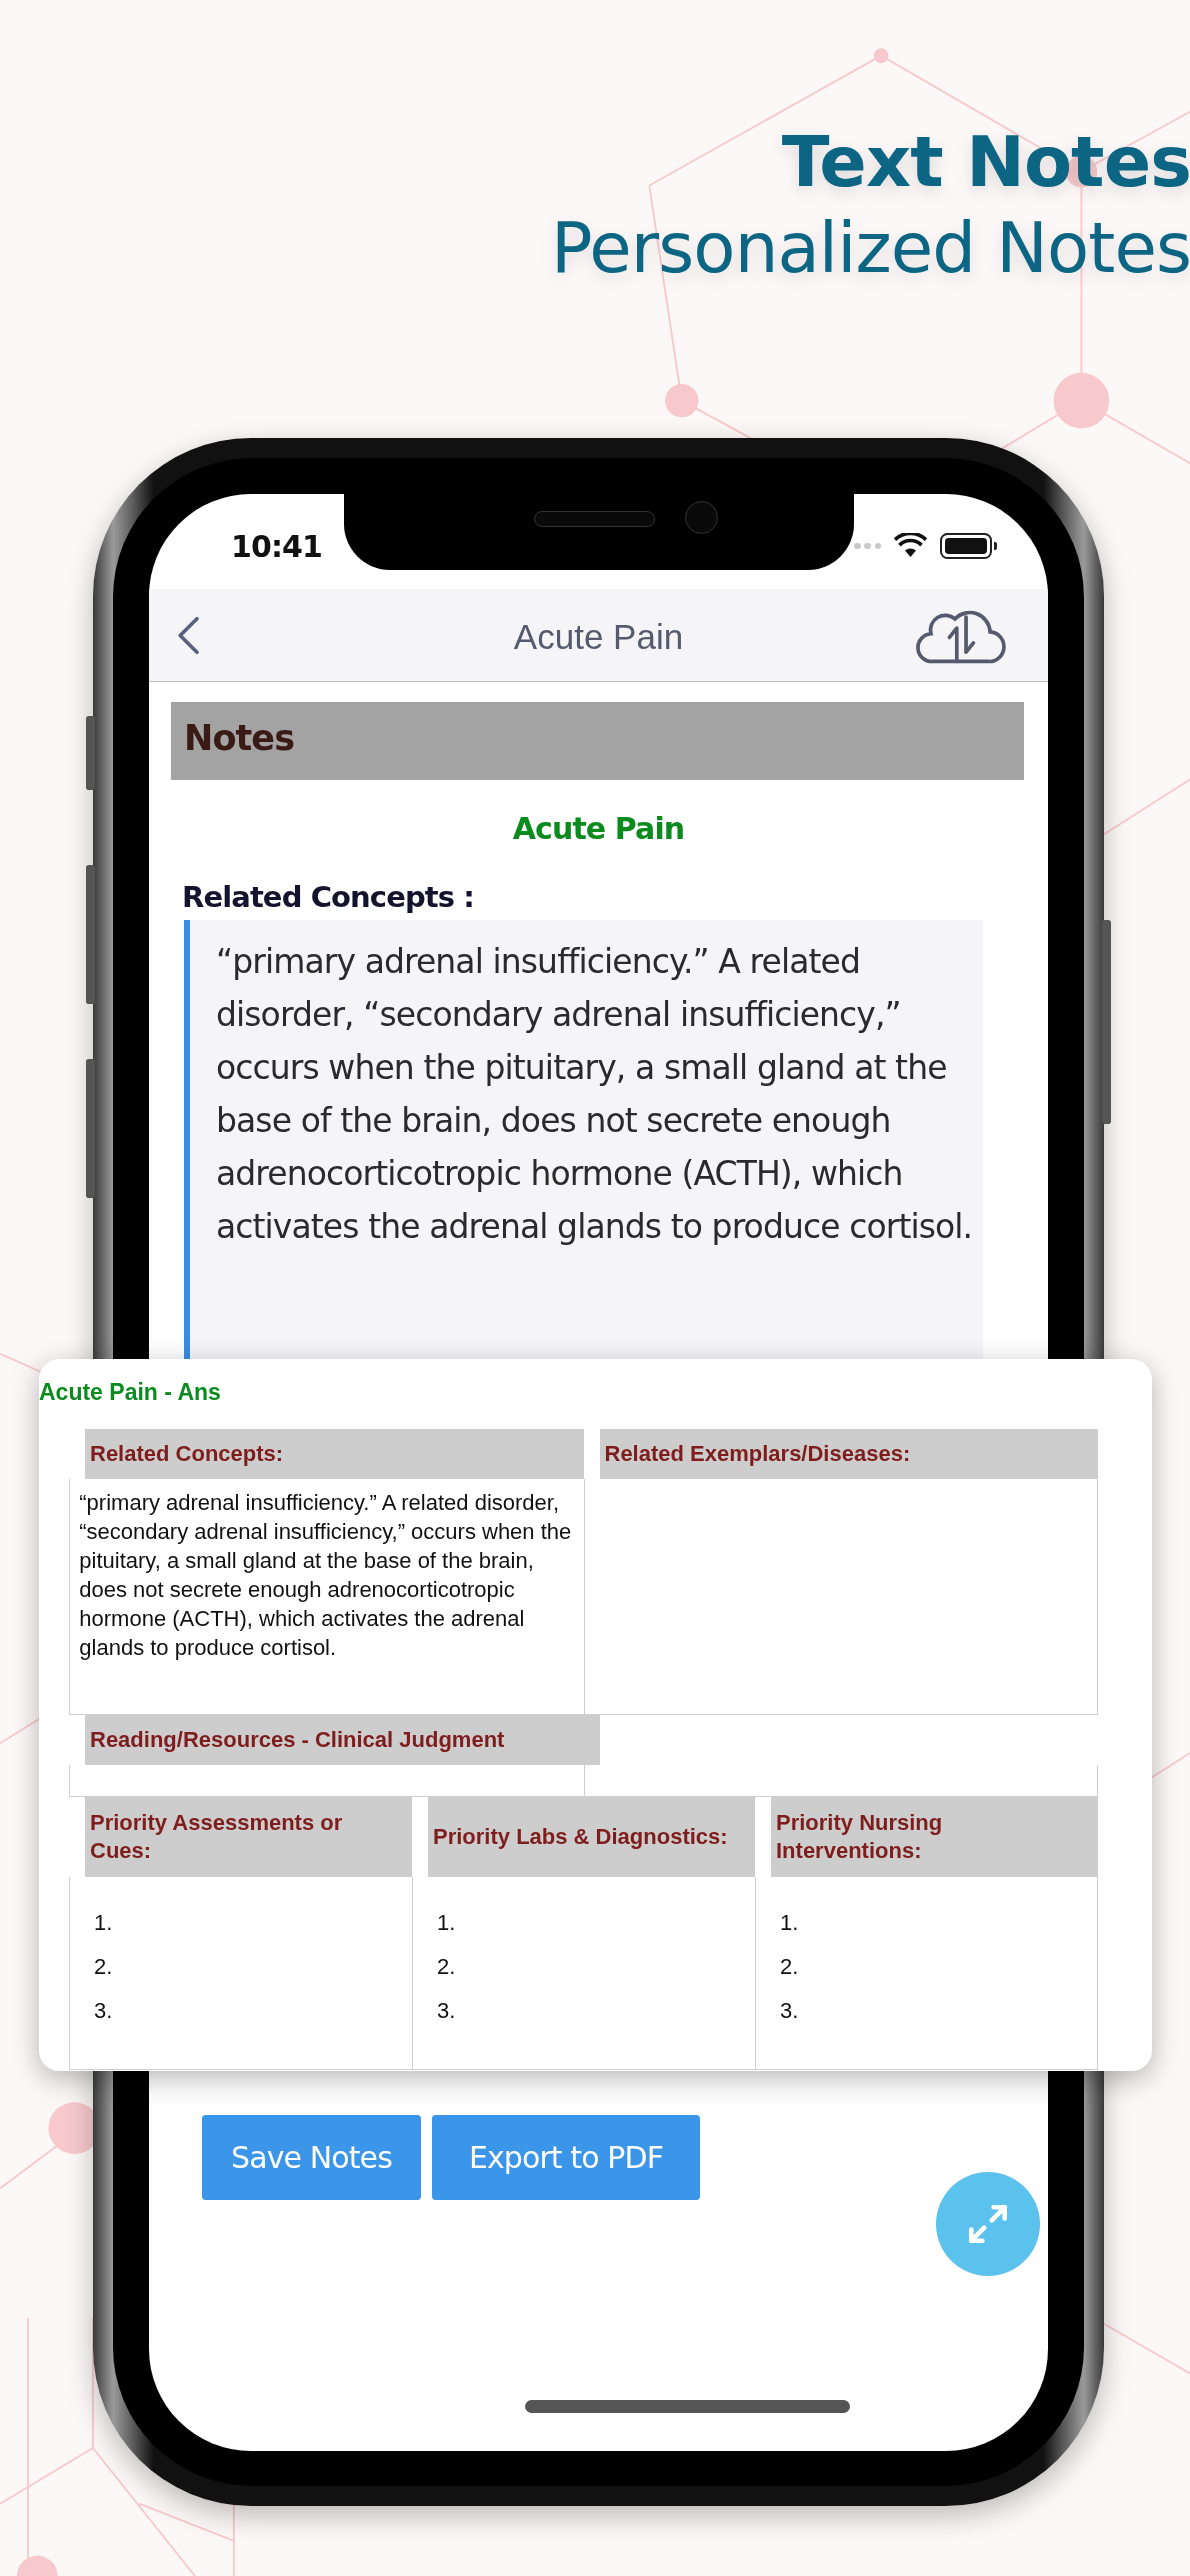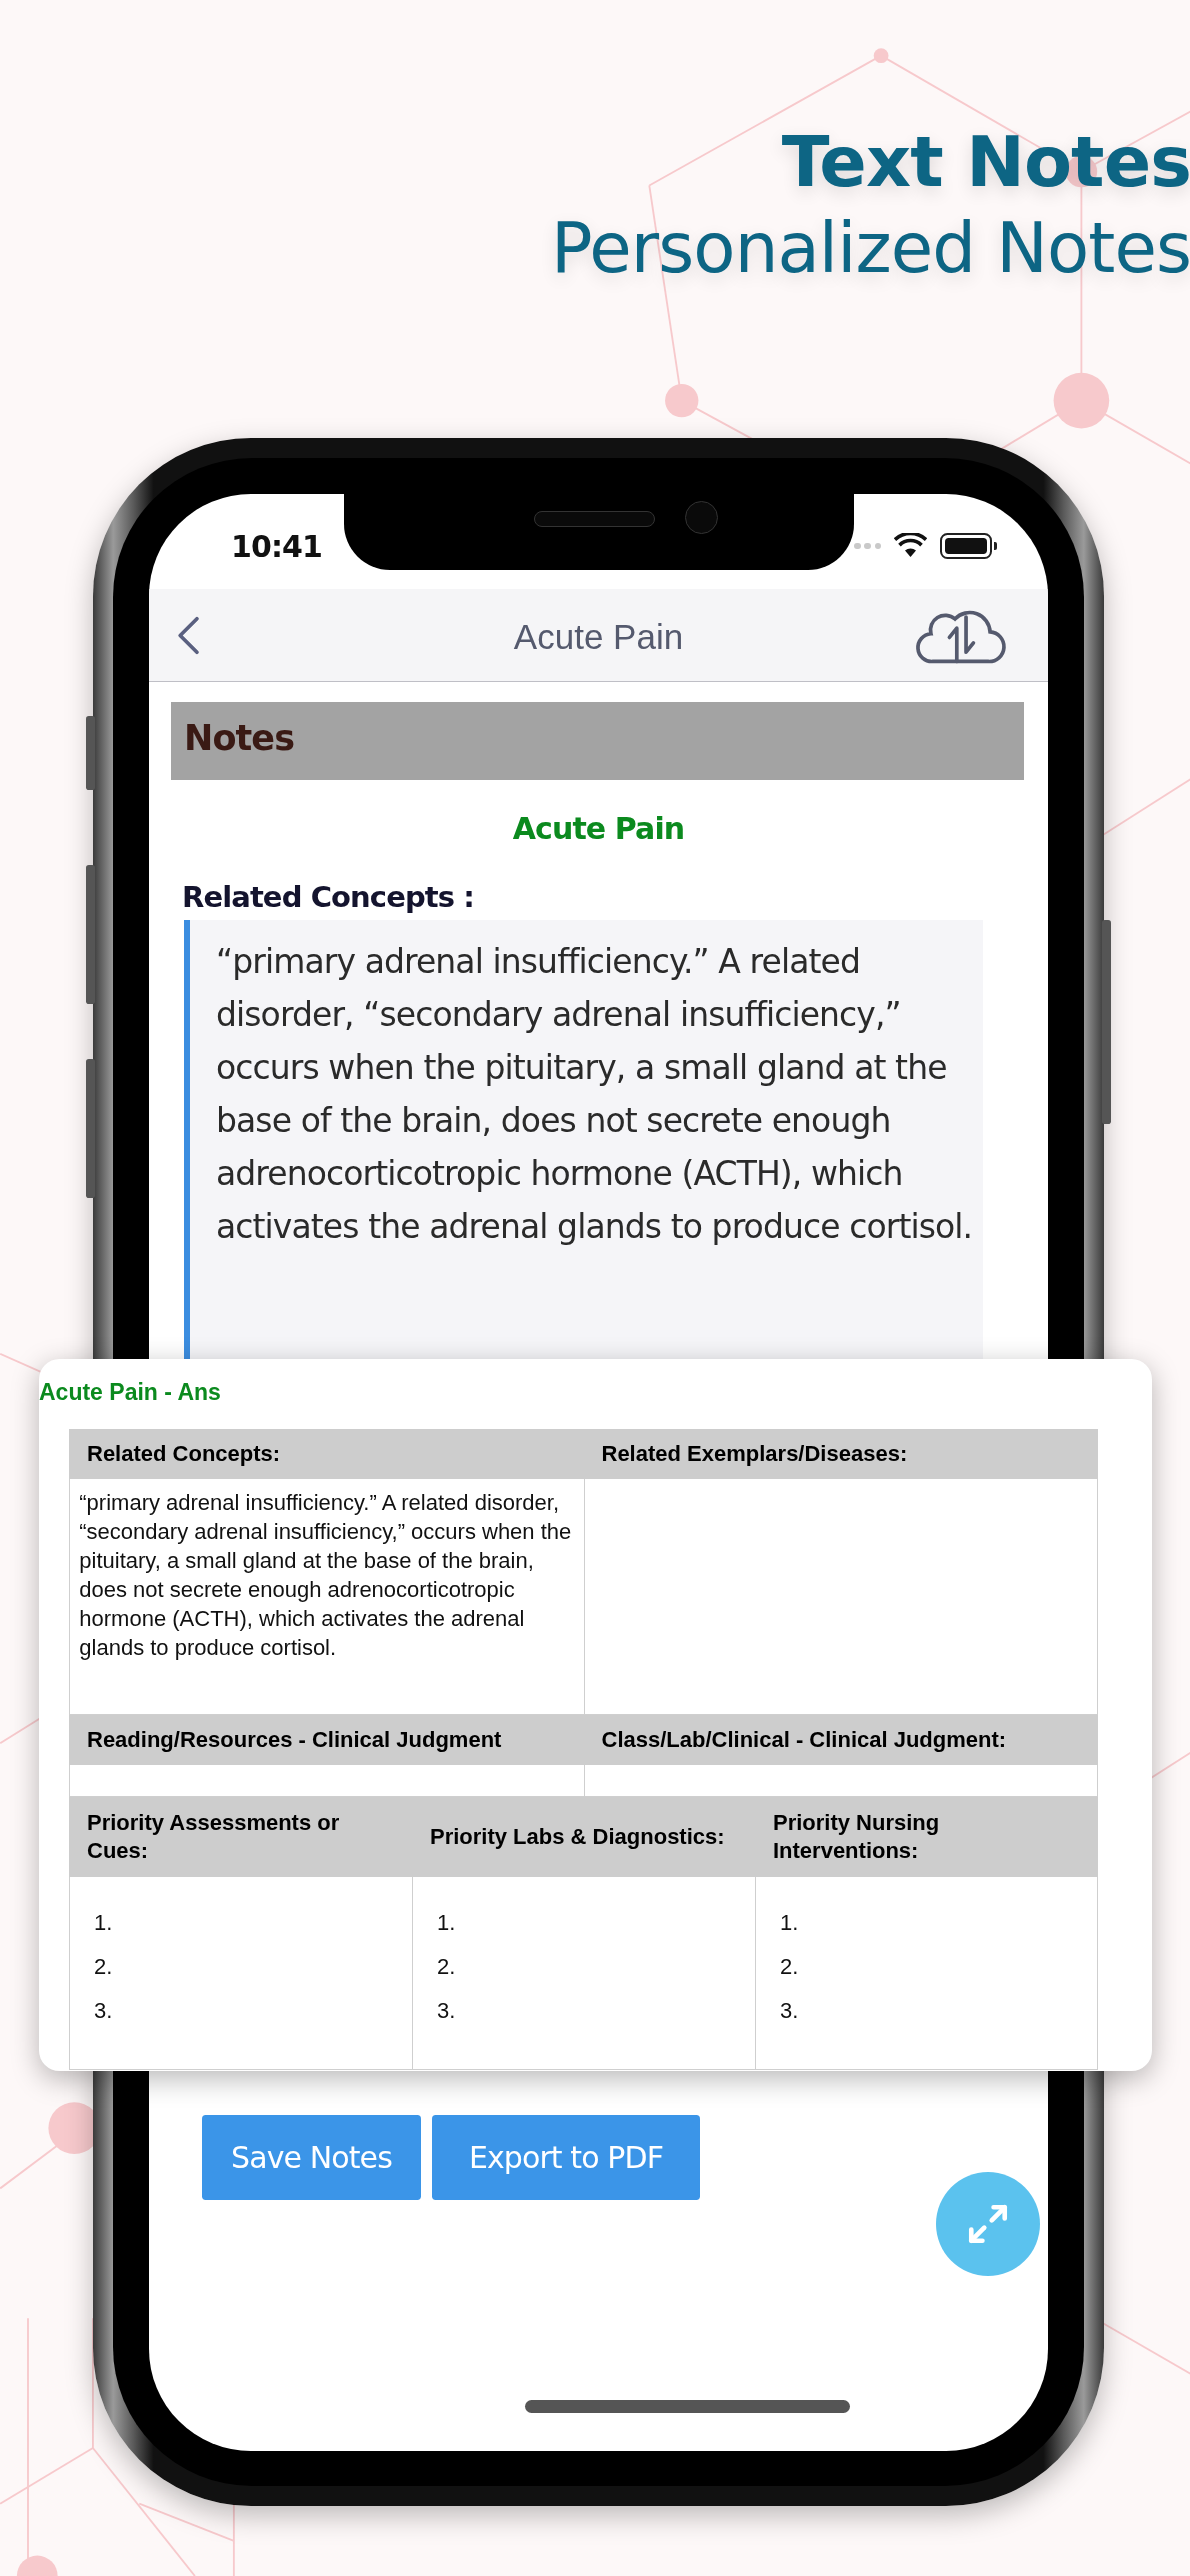--- a/index.html
+++ b/index.html
@@ -94,21 +94,21 @@
   .popup {
     position: absolute; left: 39px; top: 1359px; width: 1113px; height: 712px;
     background: #fff; border-radius: 20.4px; box-shadow: 0 7.4px 28px rgba(0,0,0,0.28);
   }
   .popup-title { position: absolute; left: 0; right: 0; top: 20.4px; text-align: left; font-weight: bold; font-size: 23px; color: #0b8a1e; }
   .tbl { position: absolute; left: 30px; width: 1029px; }
   .row2 { display: flex; }
   .row2 > div { width: 50%; }
   .row3 { display: flex; }
   .row3 > div { width: 33.333%; }
-  .th { background: #cdcdcd; font-weight: bold; font-size: 22px; color: #000000; padding: 0 18px; display: flex; align-items: center; line-height: 28px; }
+  .th { background: #cdcdcd; font-weight: bold; font-size: 22px; color: #7f1d1d; padding: 0 5px; display: flex; align-items: center; line-height: 28px; margin-left: 16px; }
   .td { background: #fff; border-left: 1.9px solid #cfcfcf; border-bottom: 1.9px solid #cfcfcf; font-size: 22px; color: #111; padding: 9.3px 9.3px; line-height: 29px; }
   .td:last-child { border-right: 1.9px solid #cfcfcf; }
   .num-list { list-style: none; padding-left: 24px; padding-top: 24px; }
   .num-list li { font-size: 22px; line-height: 44px; color: #111; }
 </style>
 </head>
 <body>
 
 <svg class="bg-net" viewBox="0 0 1284 2778">
   <g stroke="#f7c9cc" stroke-width="2" fill="none">
@@ -232,21 +232,20 @@
     <div class="row2">
       <div class="th" style="height:50px;">Related Concepts:</div>
       <div class="th" style="height:50px;">Related Exemplars/Diseases:</div>
     </div>
     <div class="row2">
       <div class="td" style="height:236px;">“primary adrenal insufficiency.” A related disorder, “secondary adrenal insufficiency,” occurs when the pituitary, a small gland at the base of the brain, does not secrete enough adrenocorticotropic hormone (ACTH), which activates the adrenal glands to produce cortisol.</div>
       <div class="td" style="height:236px;"></div>
     </div>
     <div class="row2">
       <div class="th" style="height:50px;">Reading/Resources - Clinical Judgment</div>
-      <div class="th" style="height:50px;">Class/Lab/Clinical - Clinical Judgment:</div>
     </div>
     <div class="row2">
       <div class="td" style="height:32px; padding:0;"></div>
       <div class="td" style="height:32px; padding:0;"></div>
     </div>
     <div class="row3">
       <div class="th" style="height:80px;">Priority Assessments or Cues:</div>
       <div class="th" style="height:80px;">Priority Labs &amp; Diagnostics:</div>
       <div class="th" style="height:80px;">Priority Nursing Interventions:</div>
     </div>

